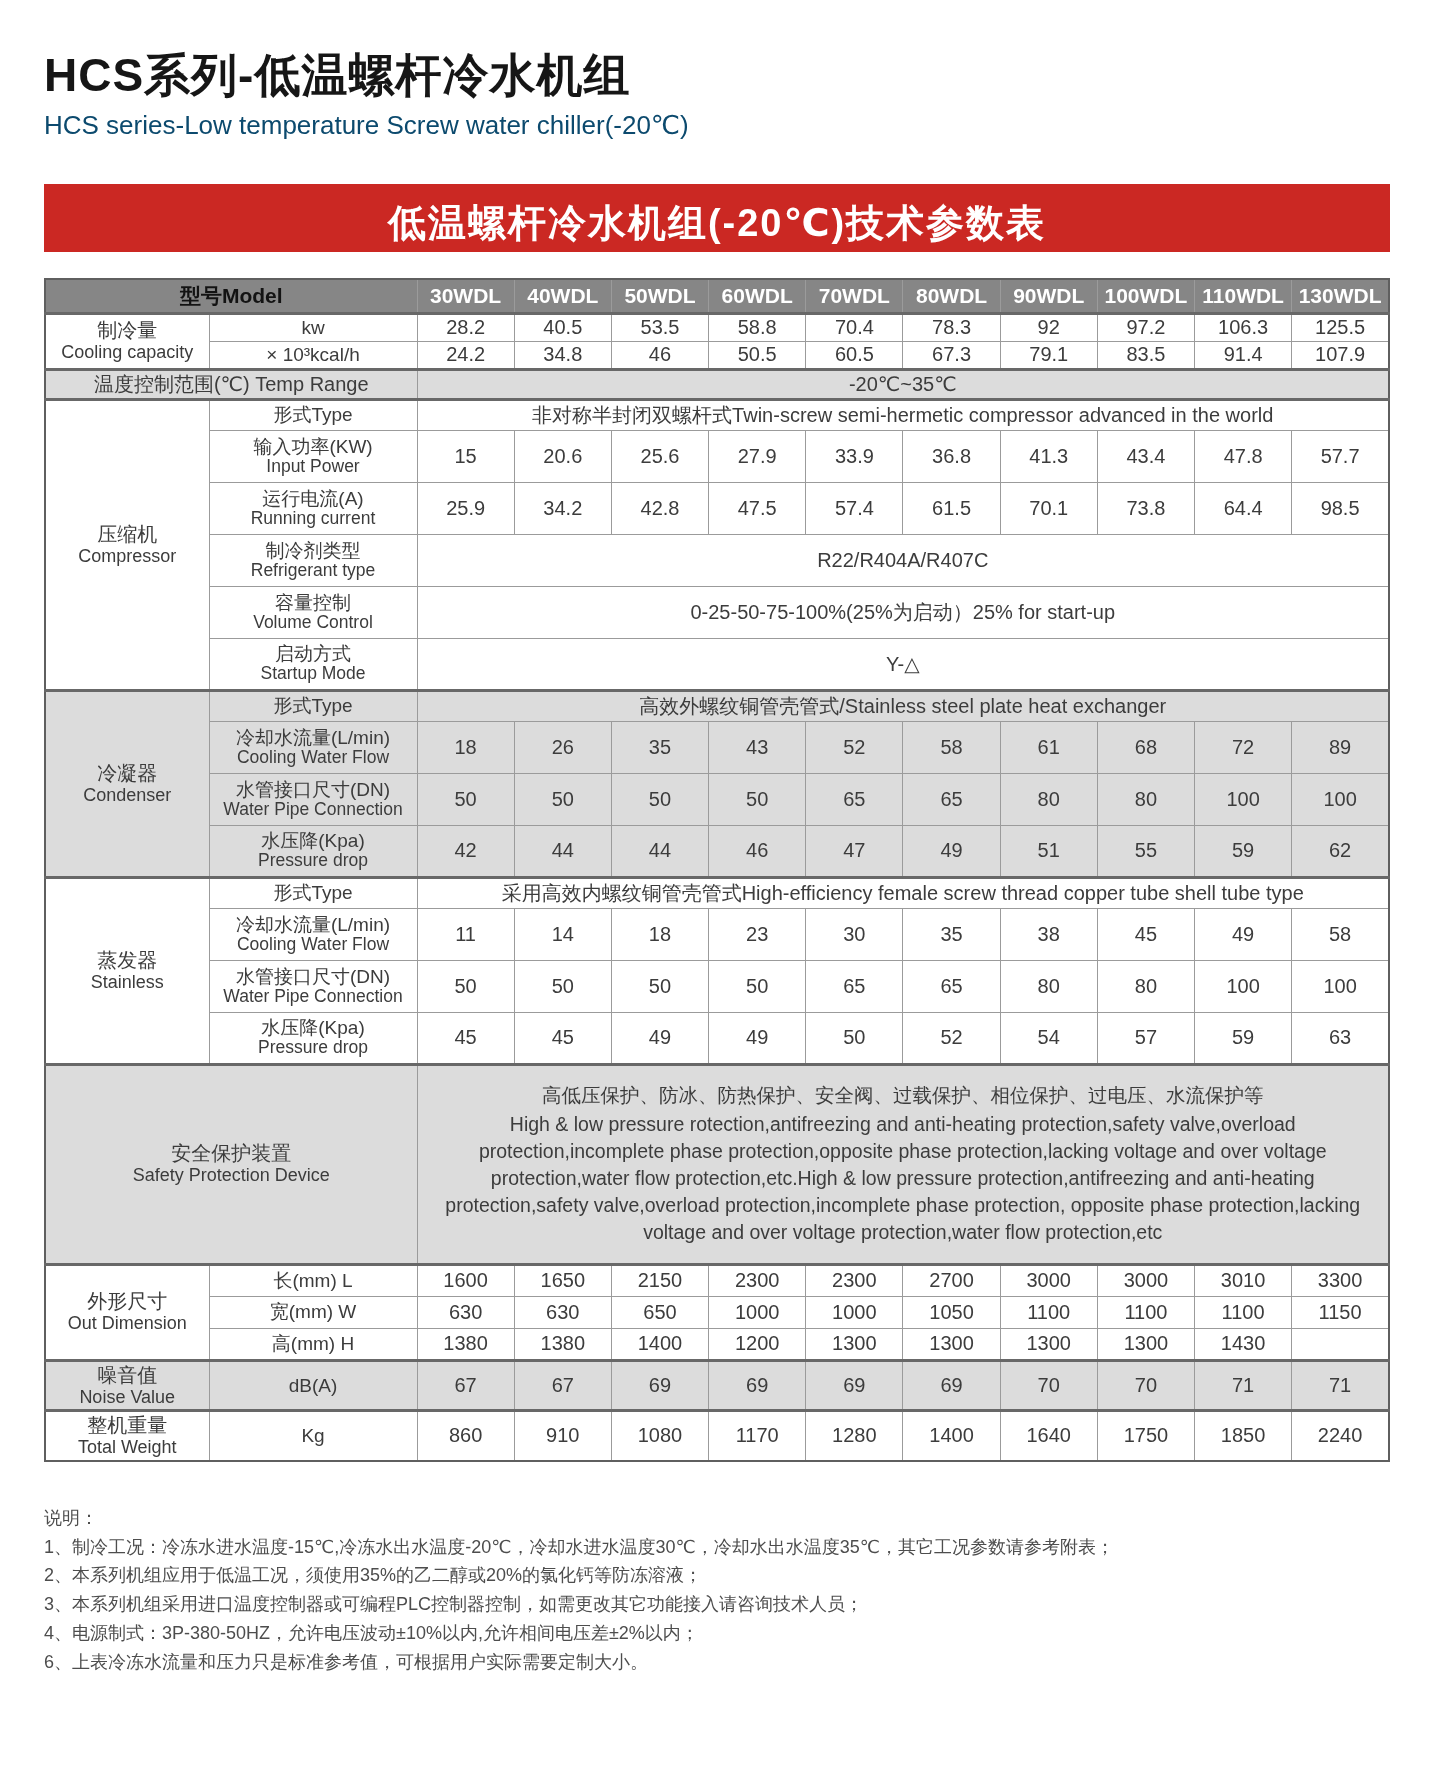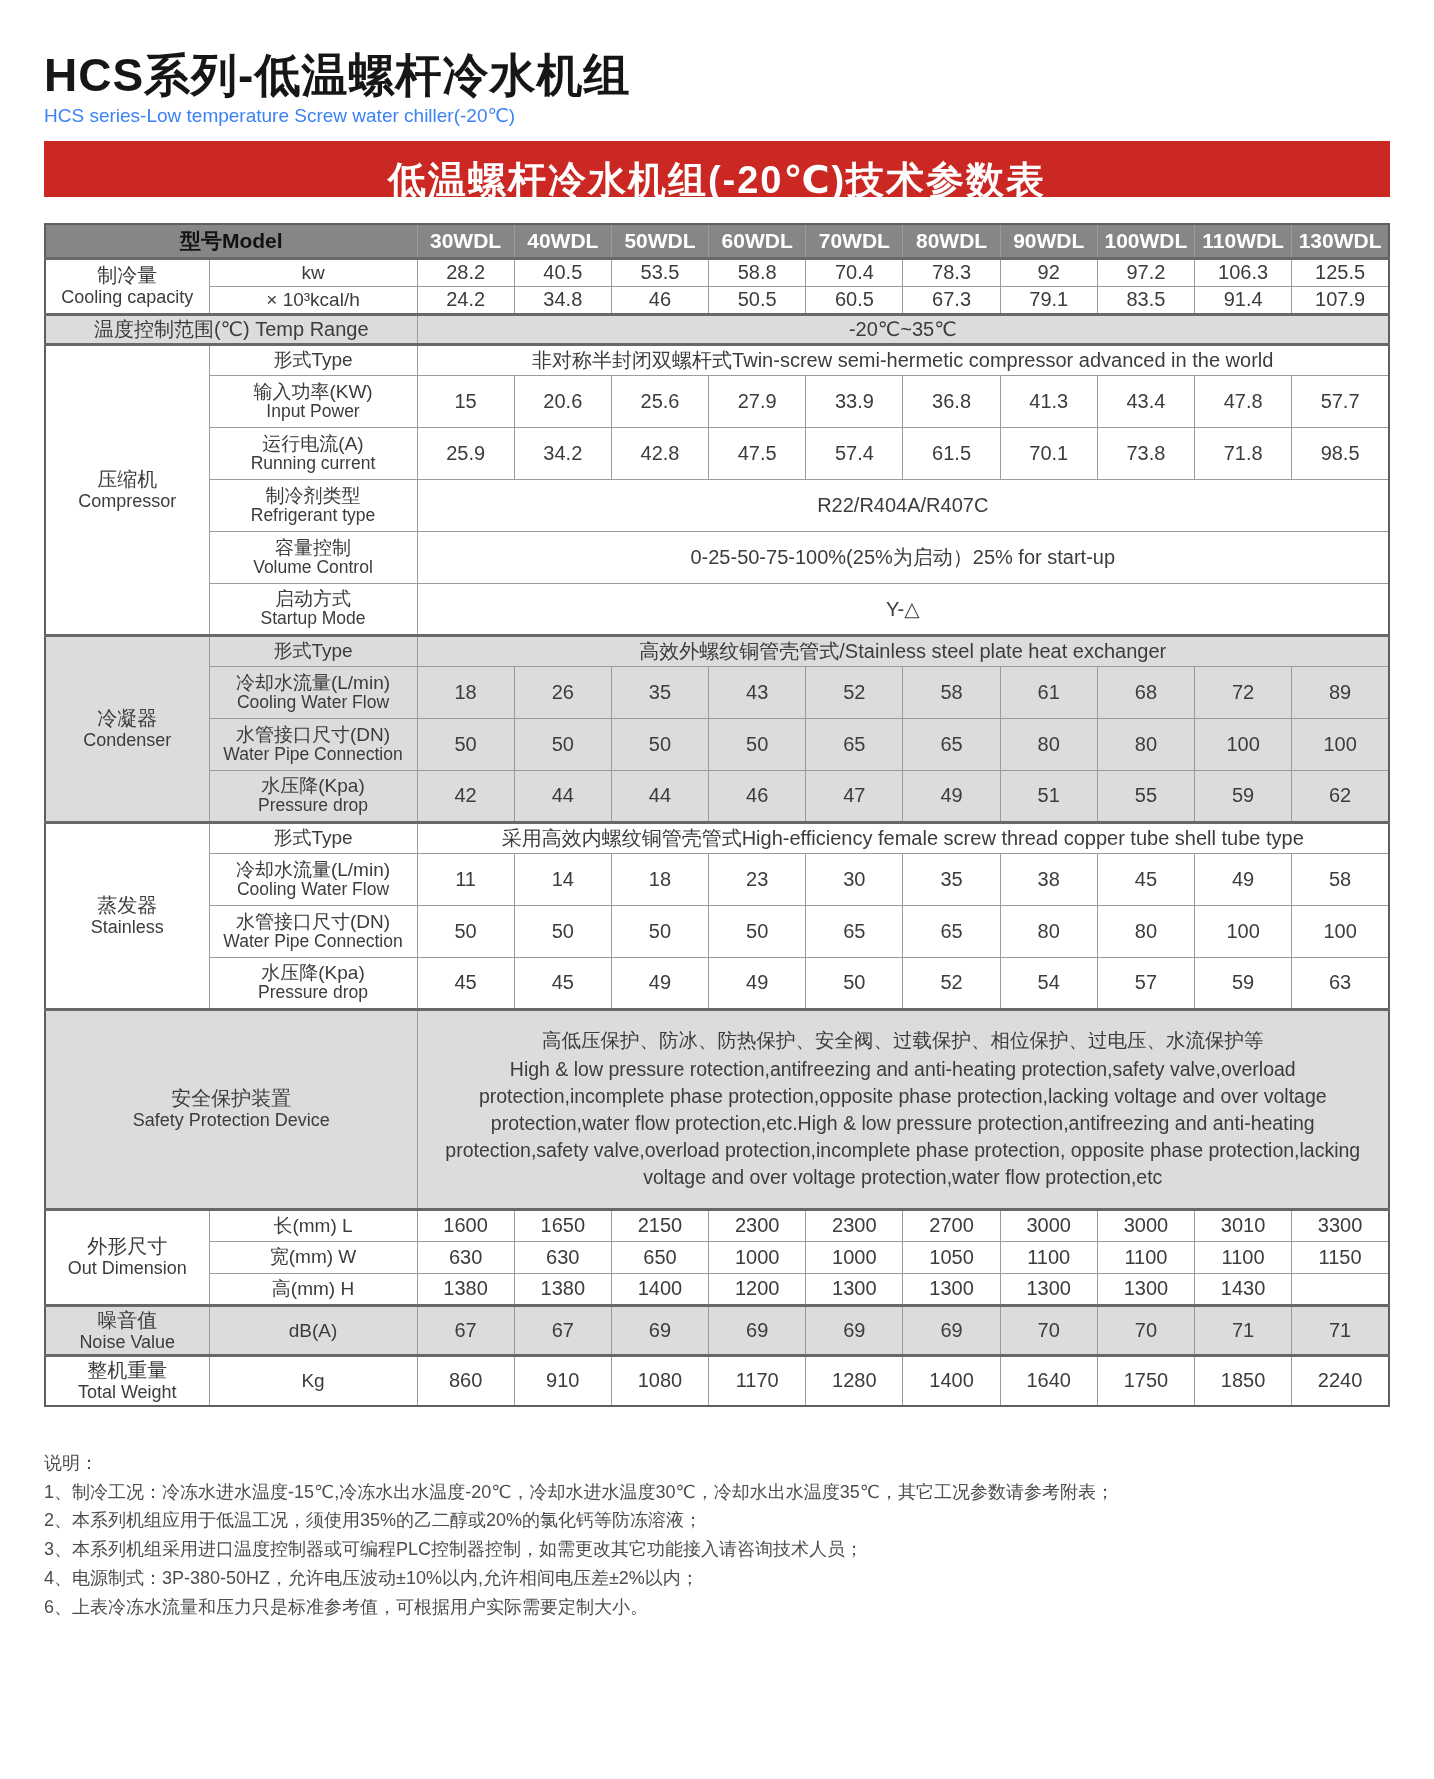--- a/index.html
+++ b/index.html
@@ -6,24 +6,24 @@
   body{
     width:1434px;height:1779px;background:#ffffff;
     font-family:"Liberation Sans","DejaVu Sans",sans-serif;
     color:#222;position:relative;
   }
   .content{padding:0 44px;}
   .page-title{
     padding-top:50px;font-size:46px;font-weight:bold;color:#161616;
     letter-spacing:1px;line-height:1.1;
   }
-  .page-subtitle{font-size:19px;color:#3b82f6;margin-top:3px;}
+  .page-subtitle{font-size:26px;color:#0c4a6e;margin-top:9px;}
   .banner{
-    margin-top:14px;background:#cb2823;color:#ffffff;
-    height:56px;line-height:78px;text-align:center;
+    margin-top:43px;background:#cb2823;color:#ffffff;
+    height:68px;line-height:78px;text-align:center;
     font-size:38px;font-weight:bold;letter-spacing:2px;
   }
   table.spec{
     width:100%;margin-top:26px;border-collapse:collapse;table-layout:fixed;
     border:2px solid #5f5f5f;
     padding-left:48px;
   }
   table.spec th, table.spec td{
     border:1px solid #9b9b9b;text-align:center;vertical-align:middle;
     color:#3c3c3c;padding:1px 2px;overflow:hidden;
@@ -164,21 +164,21 @@
             <div class="en">Running current</div>
           </td>
           <td class="val">25.9</td>
           <td class="val">34.2</td>
           <td class="val">42.8</td>
           <td class="val">47.5</td>
           <td class="val">57.4</td>
           <td class="val">61.5</td>
           <td class="val">70.1</td>
           <td class="val">73.8</td>
-          <td class="val">71.8</td>
+          <td class="val">64.4</td>
           <td class="val">98.5</td>
         </tr>
         <tr class="" style="height: 52px;">
           <td class="row-label">
             <div class="zh">制冷剂类型</div>
             <div class="en">Refrigerant type</div>
           </td>
           <td class="spanv" colspan="10">R22/R404A/R407C</td>
         </tr>
         <tr class="" style="height: 52px;">

